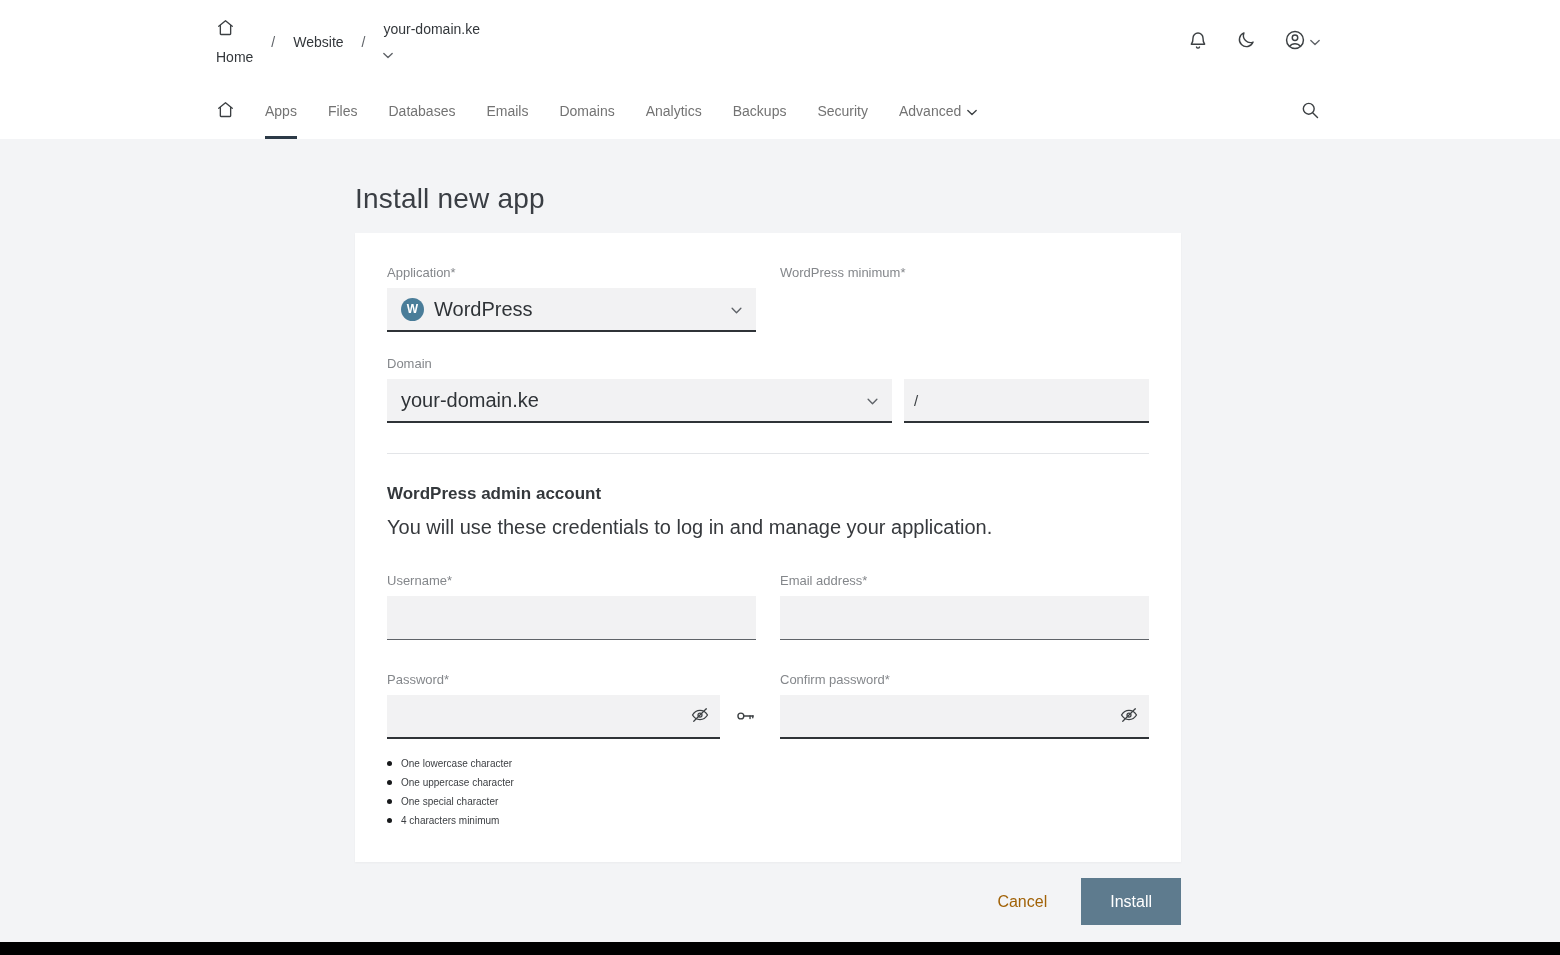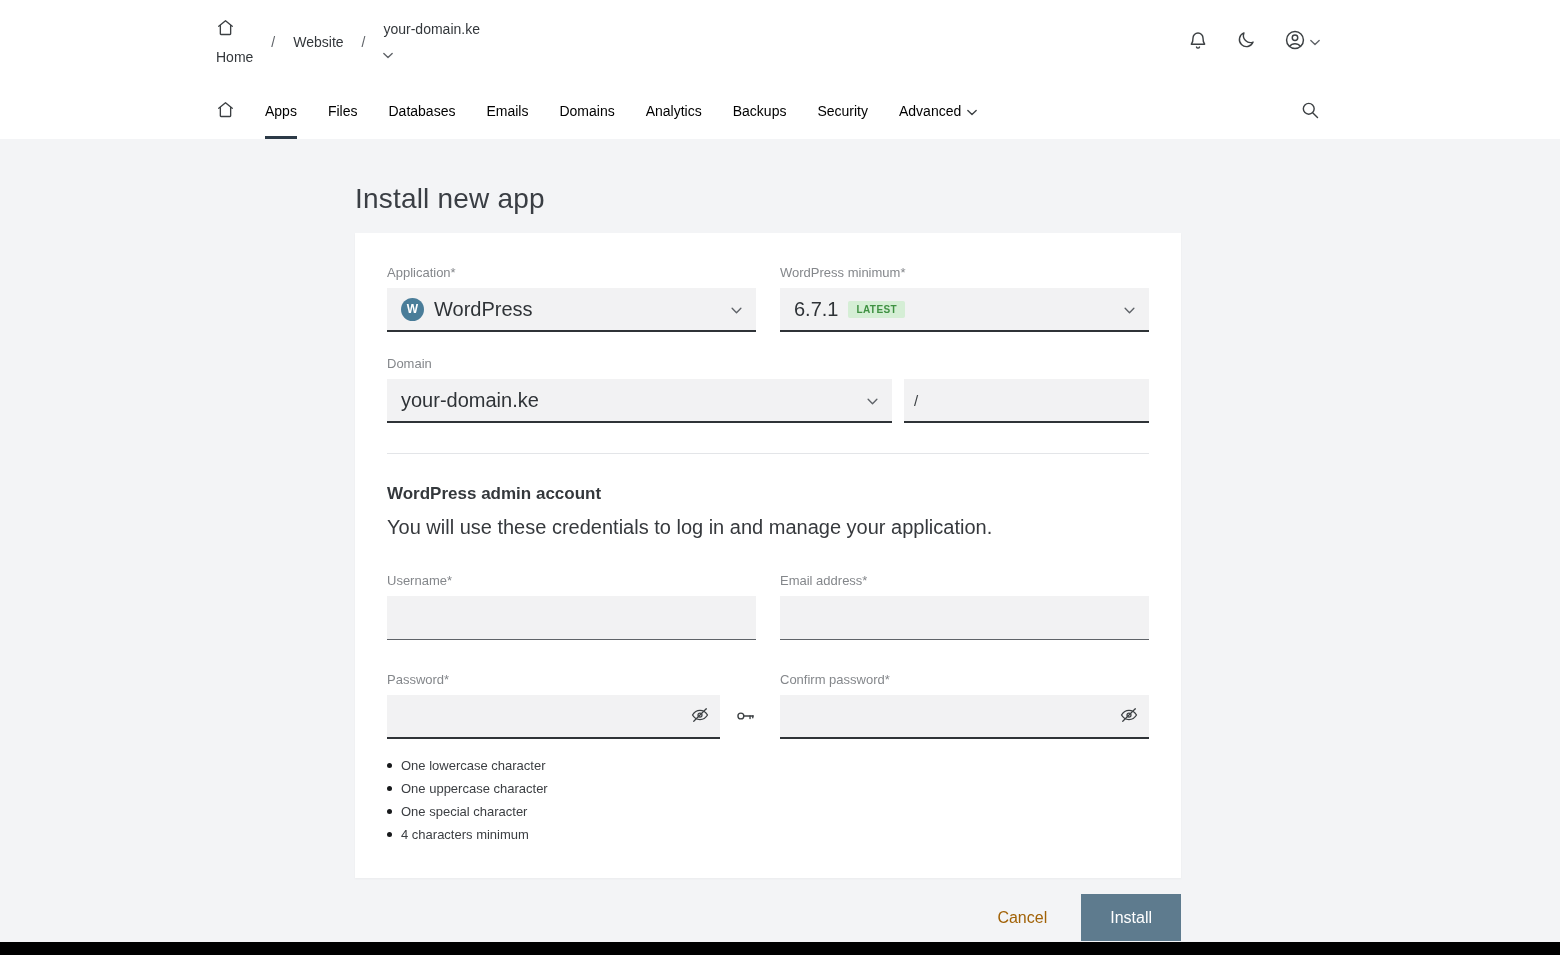--- a/index.html
+++ b/index.html
@@ -25,21 +25,21 @@
   .breadcrumb{display:flex;align-items:center;gap:18px;}
   .crumb{display:flex;align-items:flex-start;gap:9px;font-size:14px;color:#33373b;cursor:pointer;flex-direction:column;}
   .crumb-sep{color:#5f6368;font-size:14px;}
   .top-icons{margin-left:auto;display:flex;align-items:center;gap:28px;margin-right:24px;}
   .icon-btn{background:none;border:none;cursor:pointer;display:flex;align-items:center;gap:4px;padding:0;}
 
   
   .navbar{height:56px;background:#fff;}
   .nav-home{margin-right:30px;display:flex;align-items:center;cursor:pointer;}
   .tabs{display:flex;align-items:stretch;gap:31px;height:56px;}
-  .tab{position:relative;display:flex;align-items:center;gap:6px;font-size:14px;color:#000000;cursor:pointer;}
+  .tab{position:relative;display:flex;align-items:center;gap:6px;font-size:14px;color:#737373;cursor:pointer;}
   .tab.active::after{content:"";position:absolute;left:0;right:0;bottom:0;height:3px;background:var(--active-tab-underline);}
   .nav-search{margin-left:auto;margin-right:24px;}
 
   
   .main{padding-top:44px;}
   .content{width:826px;margin-left:355px;}
   .page-title{font-size:28px;font-weight:400;color:#3a3e44;letter-spacing:.2px;}
   .card{background:#fff;margin-top:18px;padding:32px;box-shadow:0 1px 2px rgba(0,0,0,.04);}
   .grid2{display:grid;grid-template-columns:1fr 1fr;column-gap:24px;align-items:start;}
   .form-label{display:block;font-size:13px;color:#84878b;margin-bottom:8px;}
@@ -83,21 +83,21 @@
 
   .pw-row{display:flex;align-items:center;gap:14px;}
   .pw-field{
     flex:1;height:44px;background:#f2f2f3;border-bottom:2px solid #2f3337;
     display:flex;align-items:center;padding:0 10px 0 12px;gap:8px;
   }
   .pw-field input{flex:1;min-width:0;border:none;background:transparent;outline:none;font-size:15px;font-family:inherit;}
   .eye-btn,.key-btn{background:none;border:none;cursor:pointer;display:flex;align-items:center;padding:0;flex:none;}
 
   .reqs{list-style:none;margin-top:15px;}
-  .reqs li{display:flex;align-items:center;gap:9px;font-size:13px;color:#3b3e42;padding:4px 0;}
+  .reqs li{display:flex;align-items:center;gap:9px;font-size:10px;color:#3b3e42;padding:4px 0;}
   .reqs li::before{content:"";width:5px;height:5px;border-radius:50%;background:#17191b;flex:none;}
 
   .footer-actions{display:flex;justify-content:flex-end;align-items:center;gap:34px;margin-top:16px;}
   .btn-text{background:none;border:none;font-size:16px;color:#a16207;cursor:pointer;font-family:inherit;}
   .btn-primary{
     background:var(--accent-install);color:#fff;border:none;height:47px;
     padding:0 29px;font-size:16px;cursor:pointer;font-family:inherit;
   }
 
   .bottom-bar{position:absolute;left:0;right:0;bottom:0;height:13px;background:#000;}
@@ -218,29 +218,20 @@
             <span class="select-value">WordPress</span>
             <span class="chev">
               <svg width="11" height="7" viewBox="0 0 12 8">
                   <path d="M1 1.5 6 6.5 11 1.5" fill="none" stroke="#5f6368" stroke-width="1.6" stroke-linecap="round" stroke-linejoin="round"></path>
                 </svg>
             </span>
           </div>
         </div>
         <div>
           <label class="form-label">WordPress minimum*</label>
-          <div class="select">
-            <span class="select-value">6.7.1</span>
-            <span class="badge">LATEST</span>
-            <span class="chev">
-              <svg width="11" height="7" viewBox="0 0 12 8">
-                  <path d="M1 1.5 6 6.5 11 1.5" fill="none" stroke="#5f6368" stroke-width="1.6" stroke-linecap="round" stroke-linejoin="round"></path>
-                </svg>
-            </span>
-          </div>
         </div>
       </div>
 
       <div class="mt24">
         <label class="form-label">Domain</label>
         <div class="domain-row">
           <div class="select domain-select">
             <span class="select-value">your-domain.ke</span>
             <span class="chev">
               <svg width="11" height="7" viewBox="0 0 12 8">

